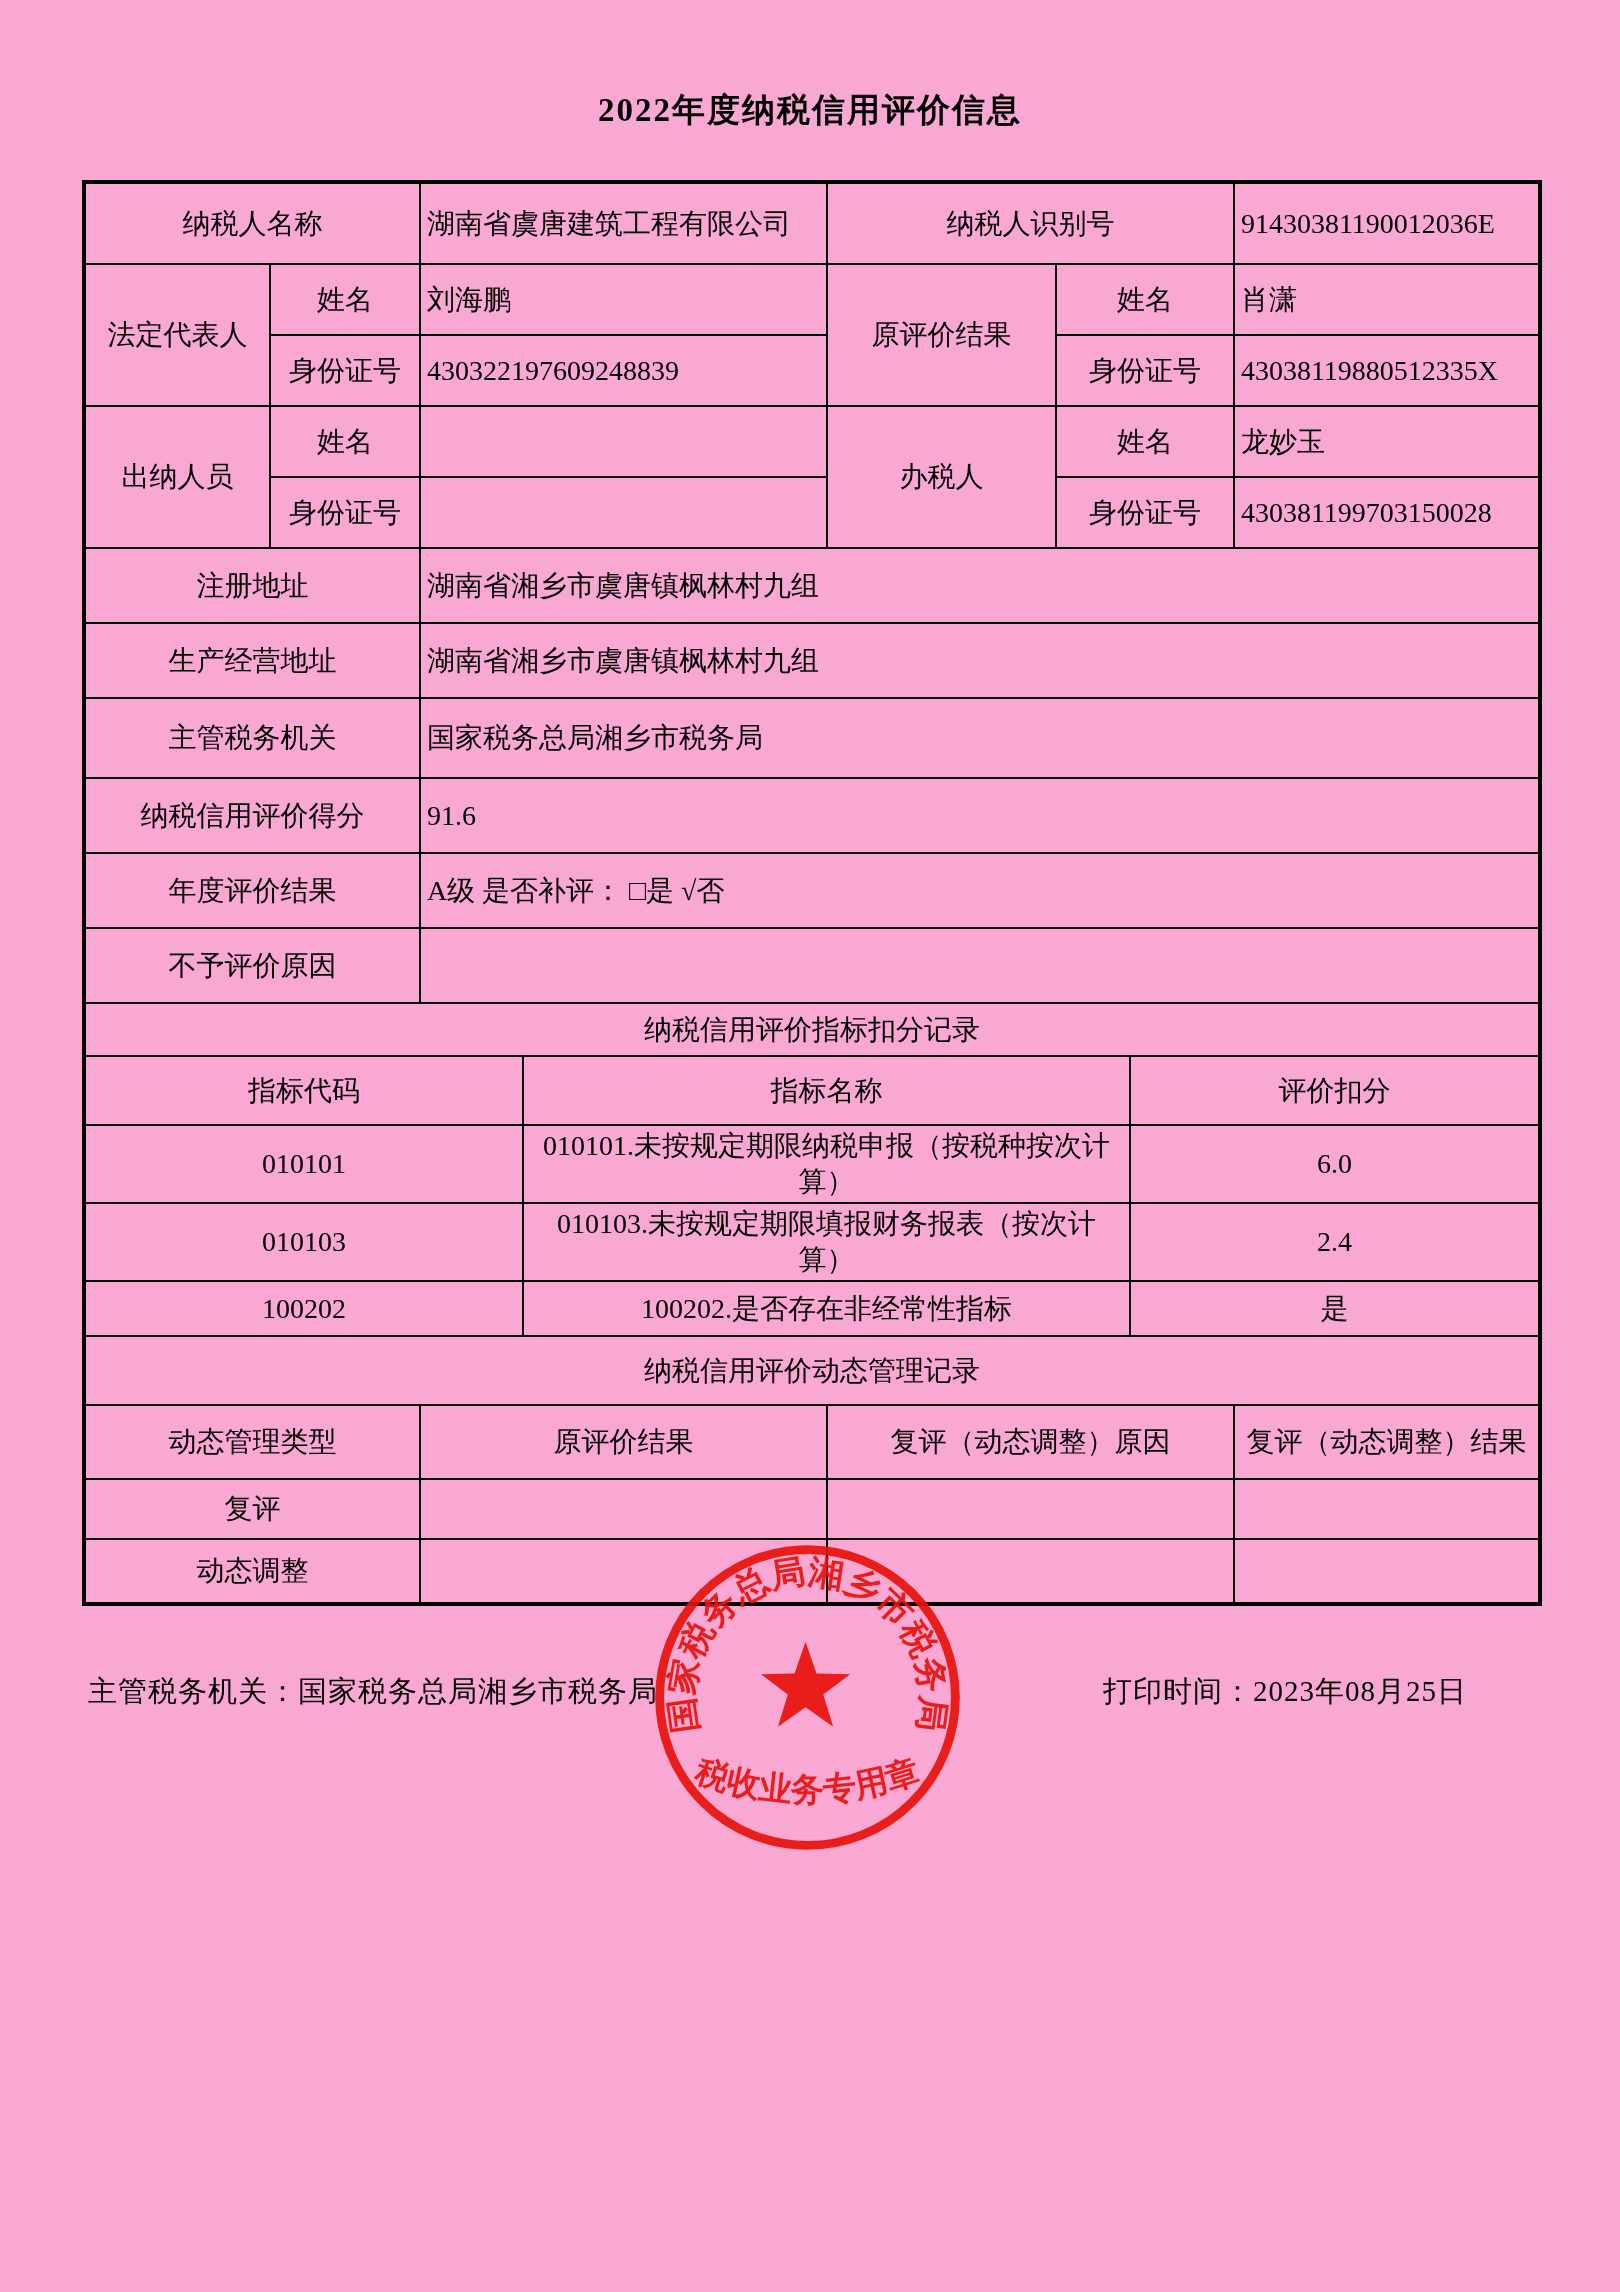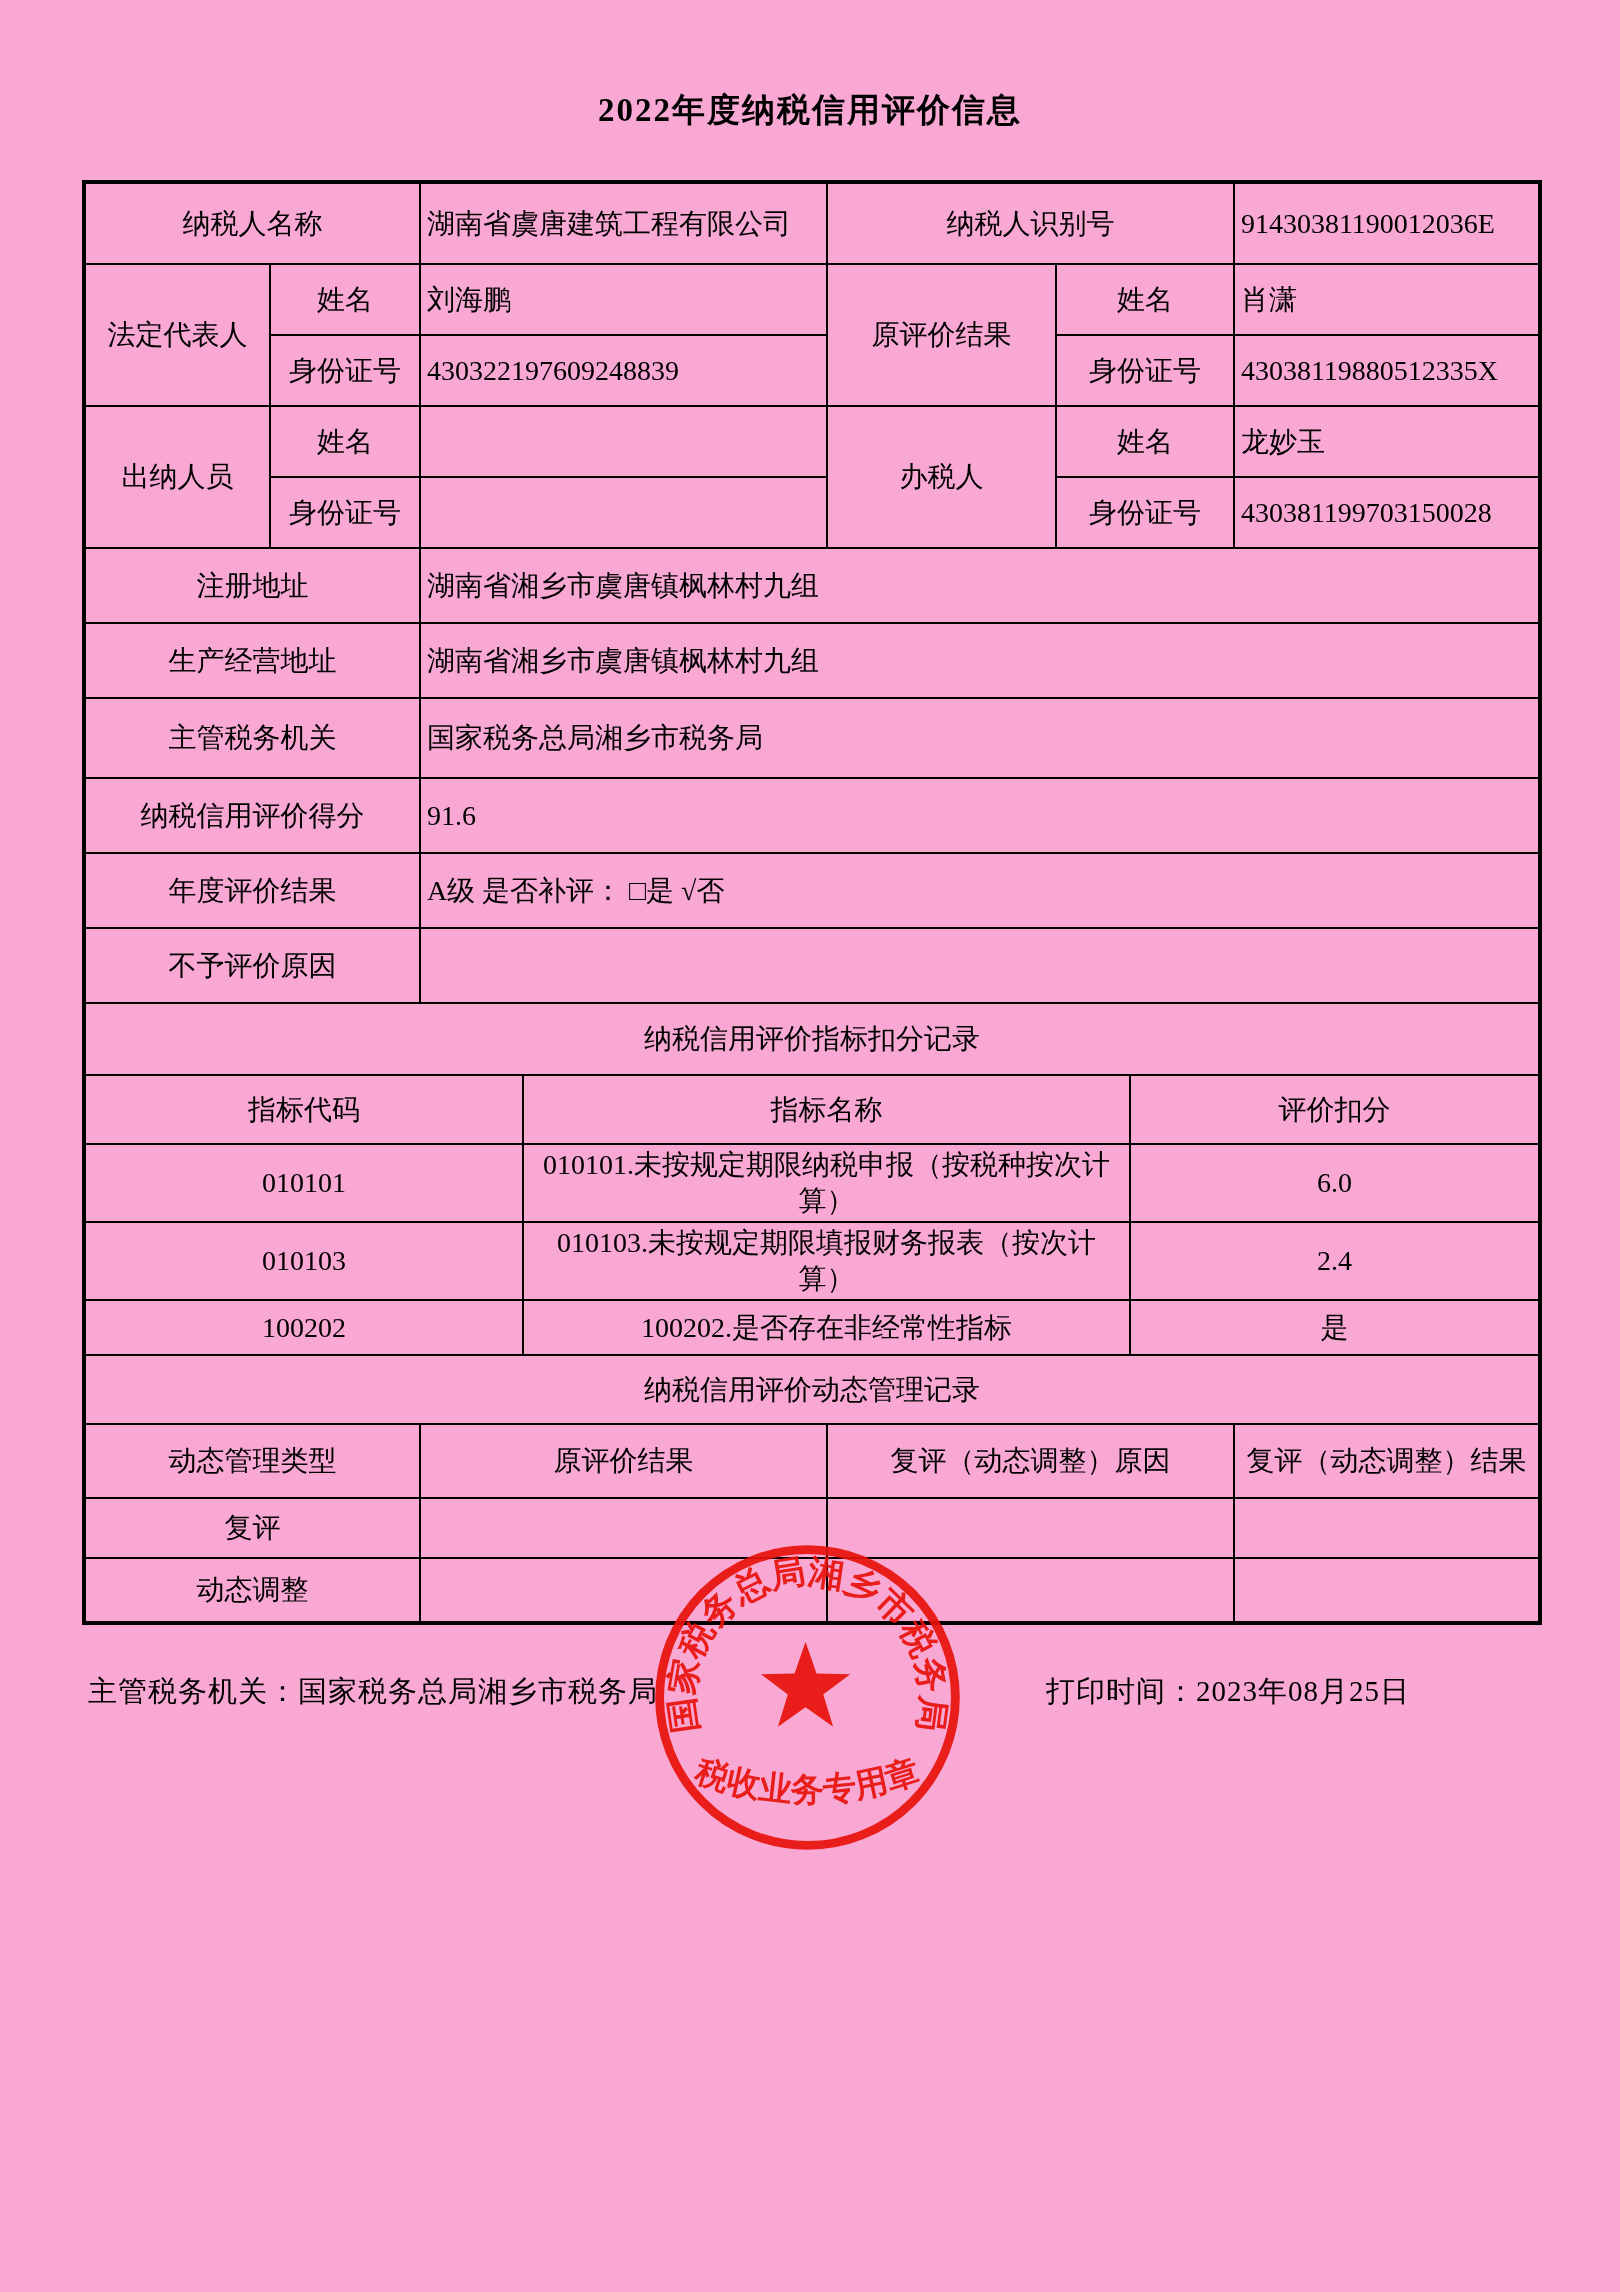--- a/index.html
+++ b/index.html
@@ -33,21 +33,21 @@
   }
   td.lbl { text-align:center; }
   td.val { text-align:left; padding-left:7.8px; }
   td.sect { text-align:center; }
   td.ctr { text-align:center; }
   .footer-authority {
     position:absolute; left:88px; top:1672px;
     font-size:29px; letter-spacing:1px;
   }
   .footer-print {
-    position:absolute; left:1046px; top:1672px;
+    position:absolute; left:1103px; top:1672px;
     font-size:29px; letter-spacing:1px;
   }
   .seal {
     position:absolute; left:641px; top:1531px;
     width:333px; height:333px;
     z-index:5; opacity:0.92;
   }
   .seal text {
     font-family:"Liberation Serif","DejaVu Serif",serif;
     font-weight:bold;
@@ -128,21 +128,21 @@
     </tr>
     <tr style="height:75px">
       <td class="lbl" colspan="2">年度评价结果</td>
       <td class="val" colspan="6">A级  是否补评：  □是  √否</td>
     </tr>
     <tr style="height:75px">
       <td class="lbl" colspan="2">不予评价原因</td>
       <td class="val" colspan="6"></td>
     </tr>
 
-    <tr style="height:72px">
+    <tr style="height:53px">
       <td class="sect" colspan="8">纳税信用评价指标扣分记录</td>
     </tr>
     <tr style="height:69px">
       <td class="lbl" colspan="3">指标代码</td>
       <td class="lbl" colspan="3">指标名称</td>
       <td class="lbl" colspan="2">评价扣分</td>
     </tr>
     <tr style="height:78px">
       <td class="ctr" colspan="3">010101</td>
       <td class="ctr" colspan="3">010101.未按规定期限纳税申报（按税种按次计算）</td>

